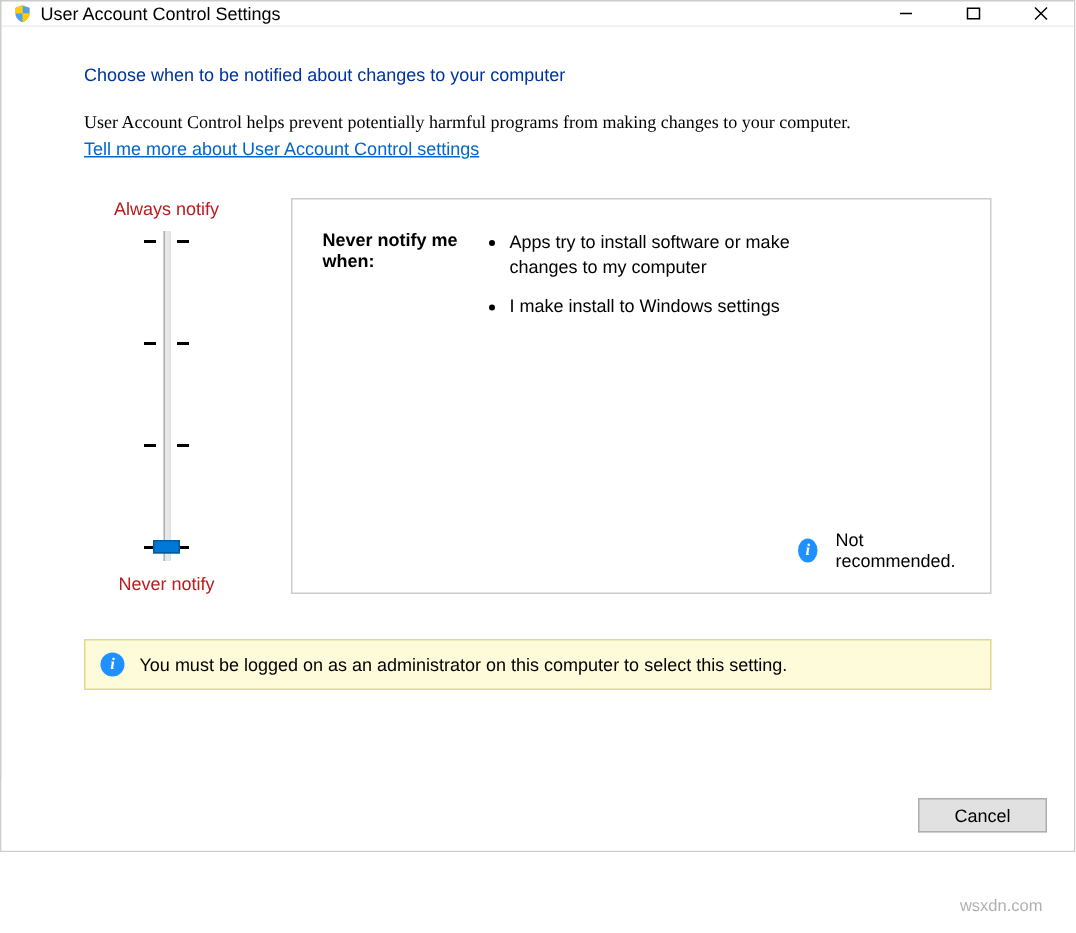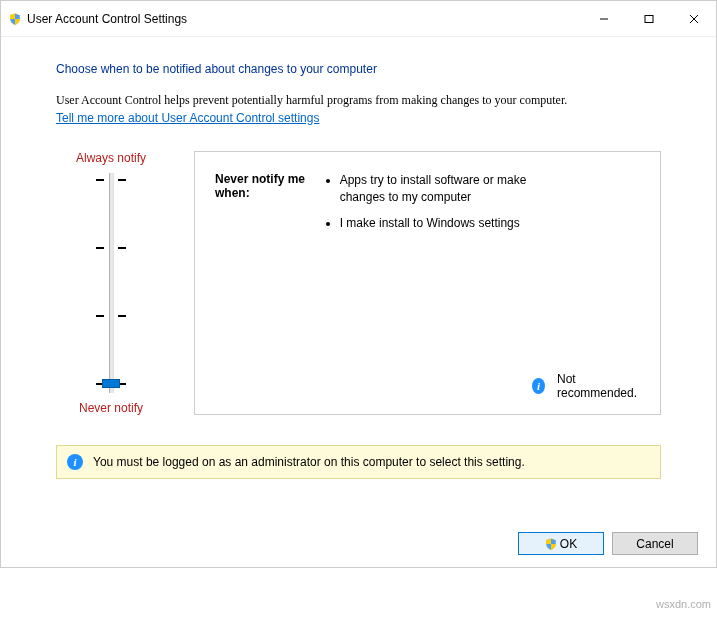--- a/index.html
+++ b/index.html
@@ -13,21 +13,21 @@
     }
     .window {
       border: 1px solid #ccc;
       width: 717px;
       height: 568px;
       display: flex;
       flex-direction: column;
       background: #fff;
     }
     .titlebar {
-      height: 36px;
+      height: 17px;
       display: flex;
       align-items: center;
       padding: 0 0 0 8px;
       border-bottom: 1px solid #eee;
     }
     .titlebar-title {
       font-size: 12px;
       color: #000;
       flex: 1;
       display: flex;
@@ -202,21 +202,21 @@
     .btn.default {
       border: 1px solid #0078d7;
       background: #e5f1fb;
     }
     .shield-small {
       width: 12px;
       height: 12px;
     }
     .watermark {
       position: absolute;
-      right: 6px;
+      right: 22px;
       top: 598px;
       font-size: 11px;
       color: #b0b0b0;
       font-family: Arial, sans-serif;
       text-align: center;
     }
   </style>
 </head>
 <body>
 
@@ -285,30 +285,20 @@
       </div>
     </div>
 
     <div class="admin-bar">
       <div class="info-icon">i</div>
       <span>You must be logged on as an administrator on this computer to select this setting.</span>
     </div>
   </div>
 
   <div class="button-row">
-    <button class="btn default">
-      <svg class="shield-small" viewBox="0 0 16 16">
-        <path d="M8 1 L14 3 V8 C14 12 11 14.5 8 15.5 C5 14.5 2 12 2 8 V3 Z" fill="#ffcc00" stroke="#c09000" stroke-width="0.5"></path>
-        <path d="M8 1 L14 3 V8 L8 8 Z" fill="#4aa0ff"></path>
-        <path d="M8 8 L2 8 V3 L8 1 Z" fill="#ffcc00"></path>
-        <path d="M8 8 L14 8 C14 12 11 14.5 8 15.5 Z" fill="#ffcc00"></path>
-        <path d="M8 8 L2 8 C2 12 5 14.5 8 15.5 Z" fill="#4aa0ff"></path>
-      </svg>
-      <span>OK</span>
-    </button>
     <button class="btn">
       <span>Cancel</span>
     </button>
   </div>
 
 </div>
 
 <div class="watermark">wsxdn.com</div>
 
 </body></html>

